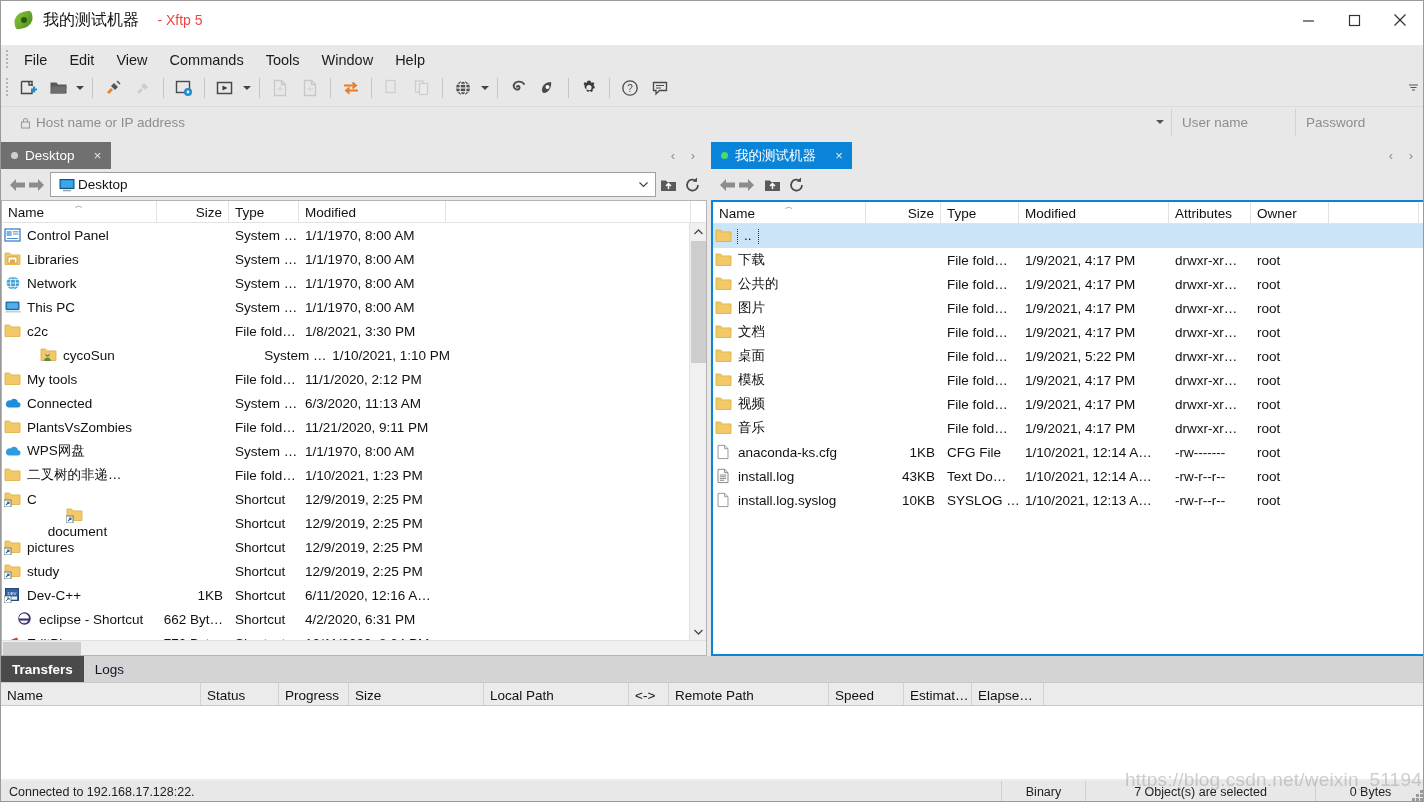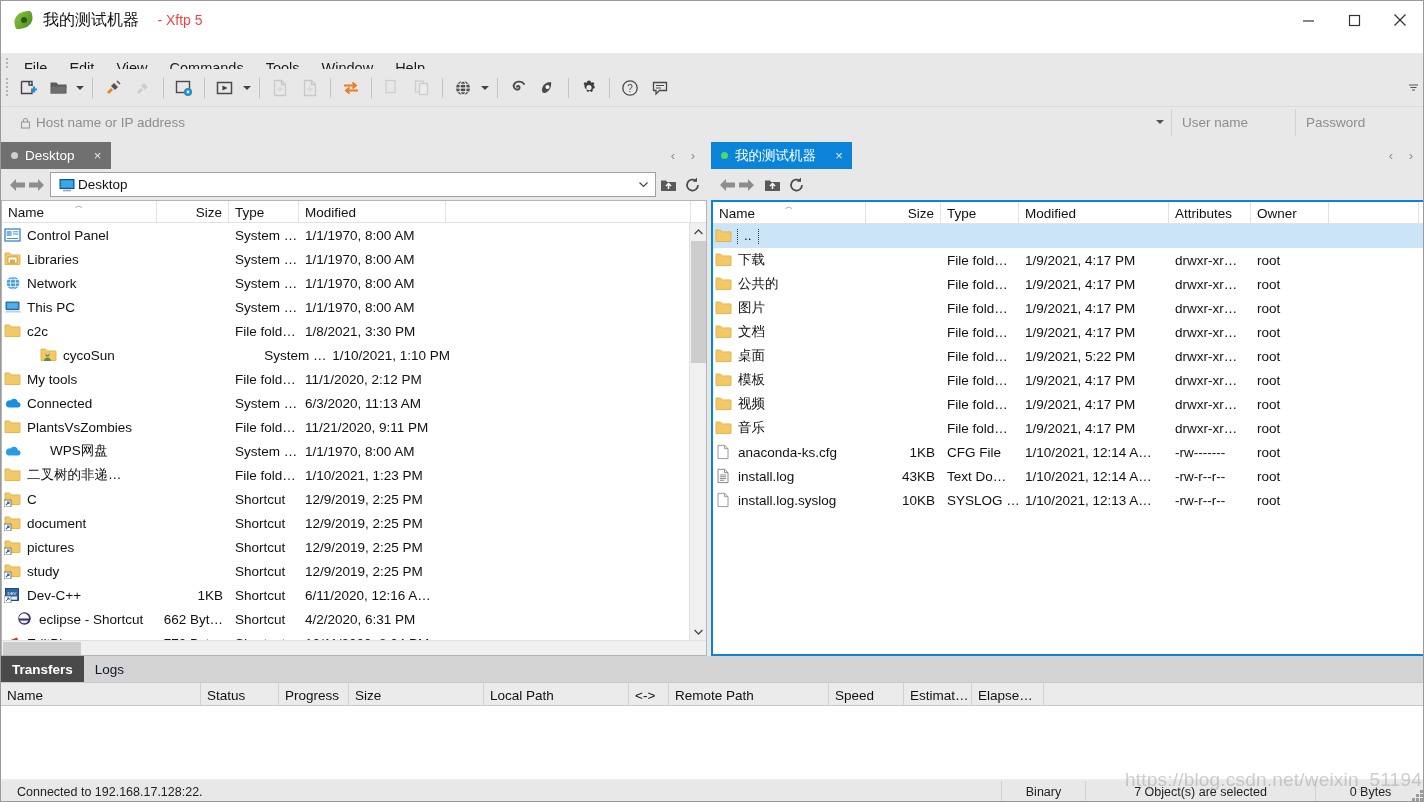--- a/index.html
+++ b/index.html
@@ -24,21 +24,21 @@
                     border-radius:60% 20% 60% 20%; transform:rotate(-12deg); }
   .app-icon .dot { position:absolute; left:8px; top:8px; width:6px; height:6px; border-radius:50%;
                    background:#2d5a12; }
   .title-text { font-size:16px; color:#111; }
   .title-sep { font-size:14px; color:#ef4444; margin-left:14px; }
   .wbtns { margin-left:auto; display:flex; height:38px; }
   .wbtn { width:46px; height:38px; display:flex; align-items:center; justify-content:center; }
   .wbtn svg { display:block; }
 
   
-  .menubar { position:absolute; left:0; top:52px; width:100%; height:30px; background:#e8e8e8;
+  .menubar { position:absolute; left:0; top:44px; width:100%; height:30px; background:#e8e8e8;
              display:flex; align-items:center; }
   .grip { width:12px; height:30px; display:flex; align-items:center; justify-content:center; flex:none; }
   .grip i { display:block; width:2px; height:20px;
             background:repeating-linear-gradient(to bottom,#b4b4b4 0 2px,transparent 2px 4px); }
   .menu-item { padding:4px 11px; font-size:14.5px; color:#1b1b1b; cursor:default; }
 
   
   .toolbar { position:absolute; left:0; top:68px; width:100%; height:38px; background:#e8e8e8;
              display:flex; align-items:center; border-bottom:1px solid #dcdcdc; }
   .tb { width:30px; height:30px; display:flex; align-items:center; justify-content:center; flex:none; }
@@ -122,21 +122,21 @@
   .dock-hdr { display:flex; height:24px; background:#ebebeb; border-bottom:1px solid #c9c9c9;
               border-top:1px solid #c9c9c9; }
   .dock-hdr .h { font-size:13.5px; color:#111; padding:2px 6px 0 6px; border-right:1px solid #d2d2d2;
                  display:flex; align-items:center; white-space:nowrap; overflow:hidden; }
   .dock-body { height:73px; background:#fff; }
 
   
   .statusbar { position:absolute; left:0; top:780px; width:1424px; height:21px; background:#e8e8e8;
                display:flex; align-items:center; font-size:12.5px; color:#222; }
   .st-cell { border-left:1px solid #cfcfcf; height:21px; display:flex; align-items:center; padding:0 10px; }
-  .st-first { padding:0 16px; height:21px; display:flex; align-items:center; flex:1; }
+  .st-first { padding:0 8px; height:21px; display:flex; align-items:center; flex:1; }
   .grip-corner { position:absolute; right:2px; bottom:1px; width:13px; height:13px; }
   .grip-corner i { position:absolute; width:3px; height:3px; background:#9a9a9a; }
 
   .watermark { position:absolute; left:1124px; top:768px; font-size:19px; color:rgba(160,160,160,.5);
                white-space:nowrap; pointer-events:none; letter-spacing:.2px; }
 </style>
 </head>
 <body>
 
 <div id="app">
@@ -550,21 +550,21 @@
                     <path d="M1 2h4.6l1.3 1.9H16v9.6H1z" fill="#f3c967" stroke="#d9ad3f" stroke-width=".8"></path>
                   </svg></span>
                 <span>PlantsVsZombies</span>
               </div>
               <div class="c num" style="width: 72px;"></div>
               <div class="c" style="width: 70px;">File fold…</div>
               <div class="c" style="width: 147px;">11/21/2020, 9:11 PM</div>
               <div class="c" style="width: 245px;"></div>
             </div>
             <div class="row">
-              <div class="c name" style="width: 155px; gap: 23px;">
+              <div class="c name" style="width: 155px;">
                 <span class="nm-ico"><svg width="18" height="16" viewBox="0 0 18 16">
                     <path d="M4.5 12.5h9.3a2.6 2.6 0 0 0 .2-5.2A4 4 0 0 0 6.6 5.6 3.4 3.4 0 0 0 4.5 12.5z" fill="#2d9be0"></path>
                   </svg></span>
                 <span>WPS网盘</span>
               </div>
               <div class="c num" style="width: 72px;"></div>
               <div class="c" style="width: 70px;">System …</div>
               <div class="c" style="width: 147px;">1/1/1970, 8:00 AM</div>
               <div class="c" style="width: 245px;"></div>
             </div>
@@ -588,21 +588,21 @@
                     <path d="M2 14l3-3M3 11h2v2" fill="none" stroke="#1a6fb0" stroke-width="1.1"></path>
                   </svg></span>
                 <span>C</span>
               </div>
               <div class="c num" style="width: 72px;"></div>
               <div class="c" style="width: 70px;">Shortcut</div>
               <div class="c" style="width: 147px;">12/9/2019, 2:25 PM</div>
               <div class="c" style="width: 245px;"></div>
             </div>
             <div class="row">
-              <div class="c name" style="width: 155px;">
+              <div class="c name" style="width: 155px; flex-direction: column;">
                 <span class="nm-ico"><svg width="18" height="16" viewBox="0 0 18 16">
                     <path d="M1 2h4.6l1.3 1.9H16v9.6H1z" fill="#f3c967" stroke="#d9ad3f" stroke-width=".8"></path>
                     <rect x="0" y="9" width="7" height="7" fill="#fff" stroke="#5a5a5a" stroke-width=".8"></rect>
                     <path d="M2 14l3-3M3 11h2v2" fill="none" stroke="#1a6fb0" stroke-width="1.1"></path>
                   </svg></span>
                 <span>document</span>
               </div>
               <div class="c num" style="width: 72px;"></div>
               <div class="c" style="width: 70px;">Shortcut</div>
               <div class="c" style="width: 147px;">12/9/2019, 2:25 PM</div>

